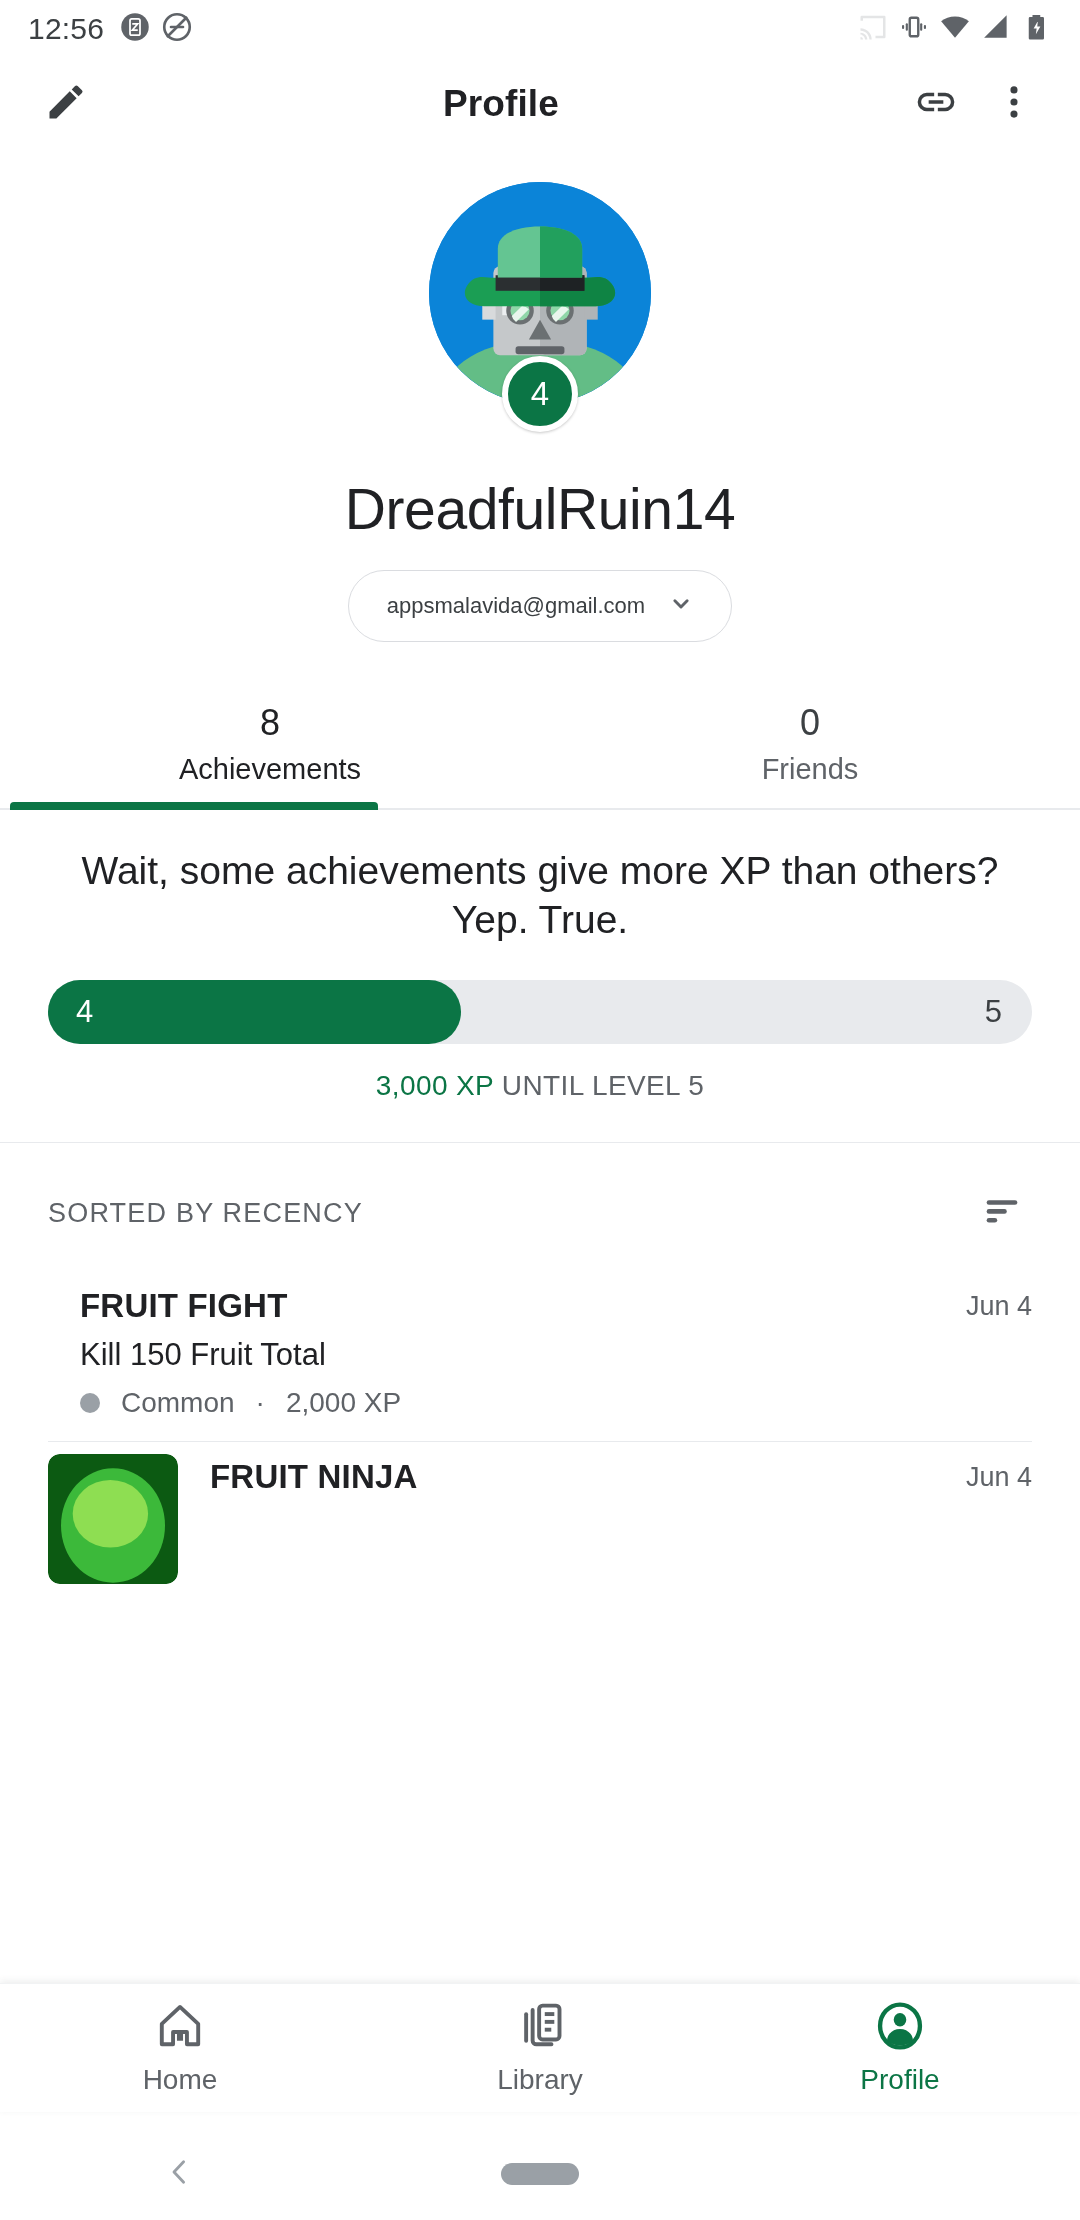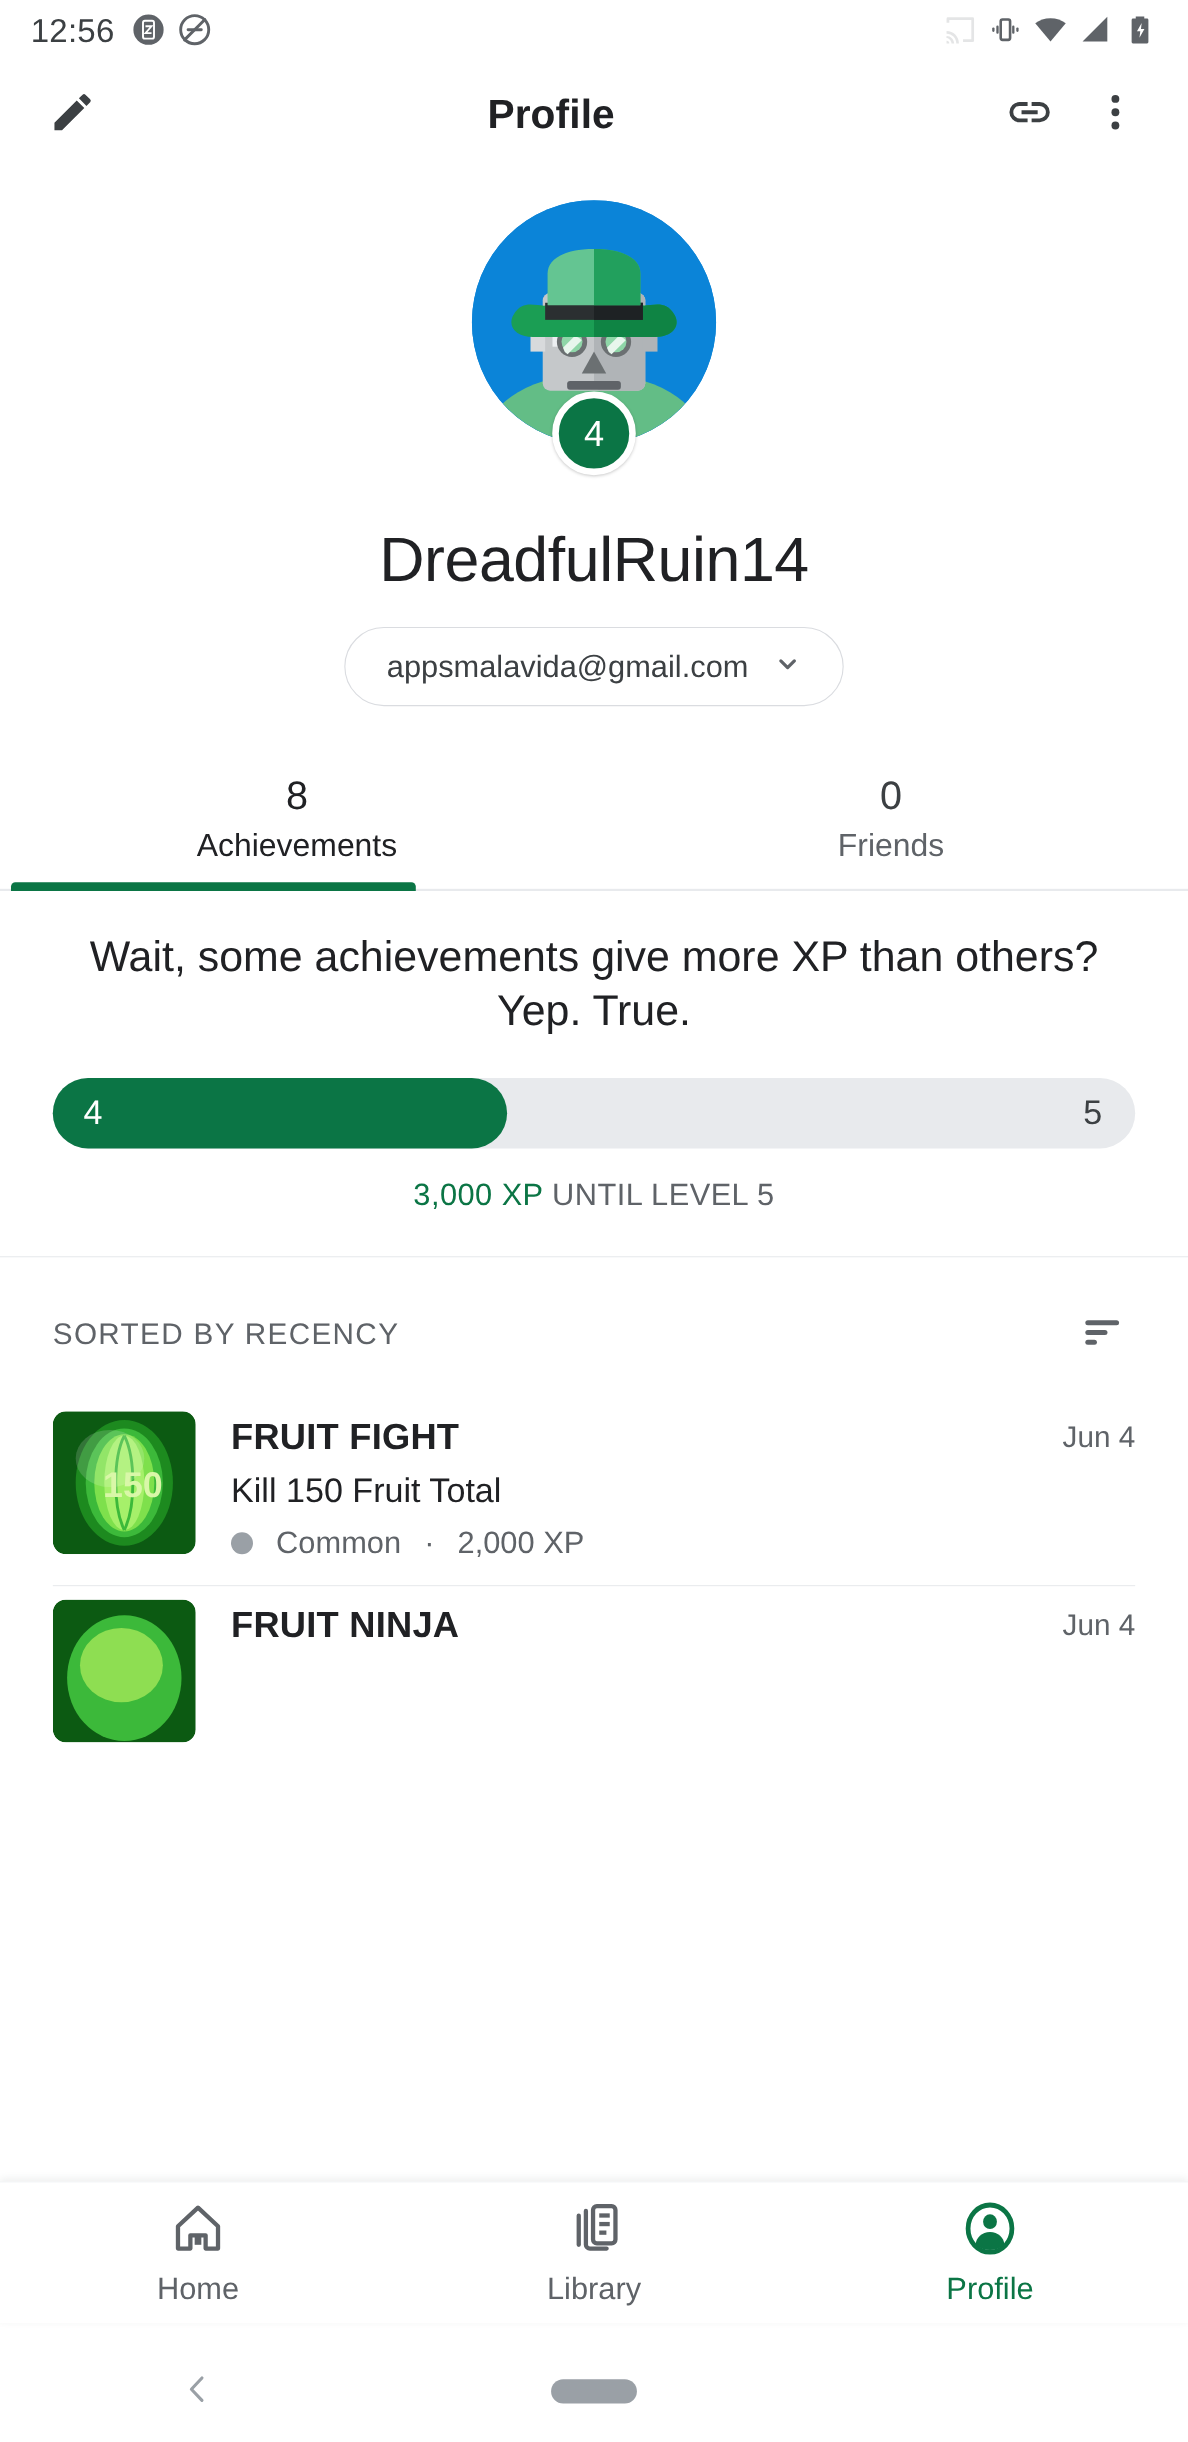--- a/index.html
+++ b/index.html
@@ -134,21 +134,21 @@
     display: inline-flex;
     align-items: center;
     gap: 20px;
     border: 1.6px solid #dadce0;
     border-radius: 44px;
     height: 72px;
     padding: 0 34px 0 38px;
     box-sizing: border-box;
   }
   .email-text {
-    font-size: 28px;
+    font-size: 22px;
     color: #3c4043;
   }
 
   
   .tabs {
     display: flex;
     margin-top: 58px;
     border-bottom: 2px solid #e8eaed;
     position: relative;
   }
@@ -542,33 +542,20 @@
           <rect x="4" y="11" width="10.5" height="2.4" rx="1.2" fill="#5f6368"></rect>
           <rect x="4" y="15.6" width="5.5" height="2.4" rx="1.2" fill="#5f6368"></rect>
         </svg>
     </span>
   </div>
 </div>
 
 <div class="ach-list">
 
   <div class="ach-row">
-    <div class="ach-icon">
-      <svg width="130" height="130" viewBox="0 0 100 100">
-        <rect width="100" height="100" rx="9" fill="#0c5a12"></rect>
-        <ellipse cx="50" cy="50" rx="34" ry="44" fill="#1d8a1f"></ellipse>
-        <ellipse cx="50" cy="50" rx="27" ry="38" fill="#3cb93a"></ellipse>
-        <ellipse cx="50" cy="50" rx="21" ry="34" fill="#7ee04c"></ellipse>
-        <ellipse cx="50" cy="50" rx="14" ry="33" fill="#a6f06a"></ellipse>
-        <path d="M50 17c-5 10-6 22-6 33s1 23 6 33" fill="none" stroke="#3cb93a" stroke-width="2"></path>
-        <path d="M50 17c5 10 6 22 6 33s-1 23-6 33" fill="none" stroke="#3cb93a" stroke-width="2"></path>
-        <ellipse cx="40" cy="33" rx="24" ry="20" fill="#ffffff" opacity="0.16"></ellipse>
-        <text x="56" y="60" text-anchor="middle" font-family="Liberation Sans, sans-serif" font-size="25" font-weight="700" fill="#d9f7a8">150</text>
-      </svg>
-    </div>
     <div class="ach-body">
       <div class="ach-title">FRUIT FIGHT</div>
       <div class="ach-desc">Kill 150 Fruit Total</div>
       <div class="ach-meta">
         <span class="rarity-dot"></span>
         <span>Common</span>
         <span> · </span>
         <span>2,000 XP</span>
       </div>
     </div>

